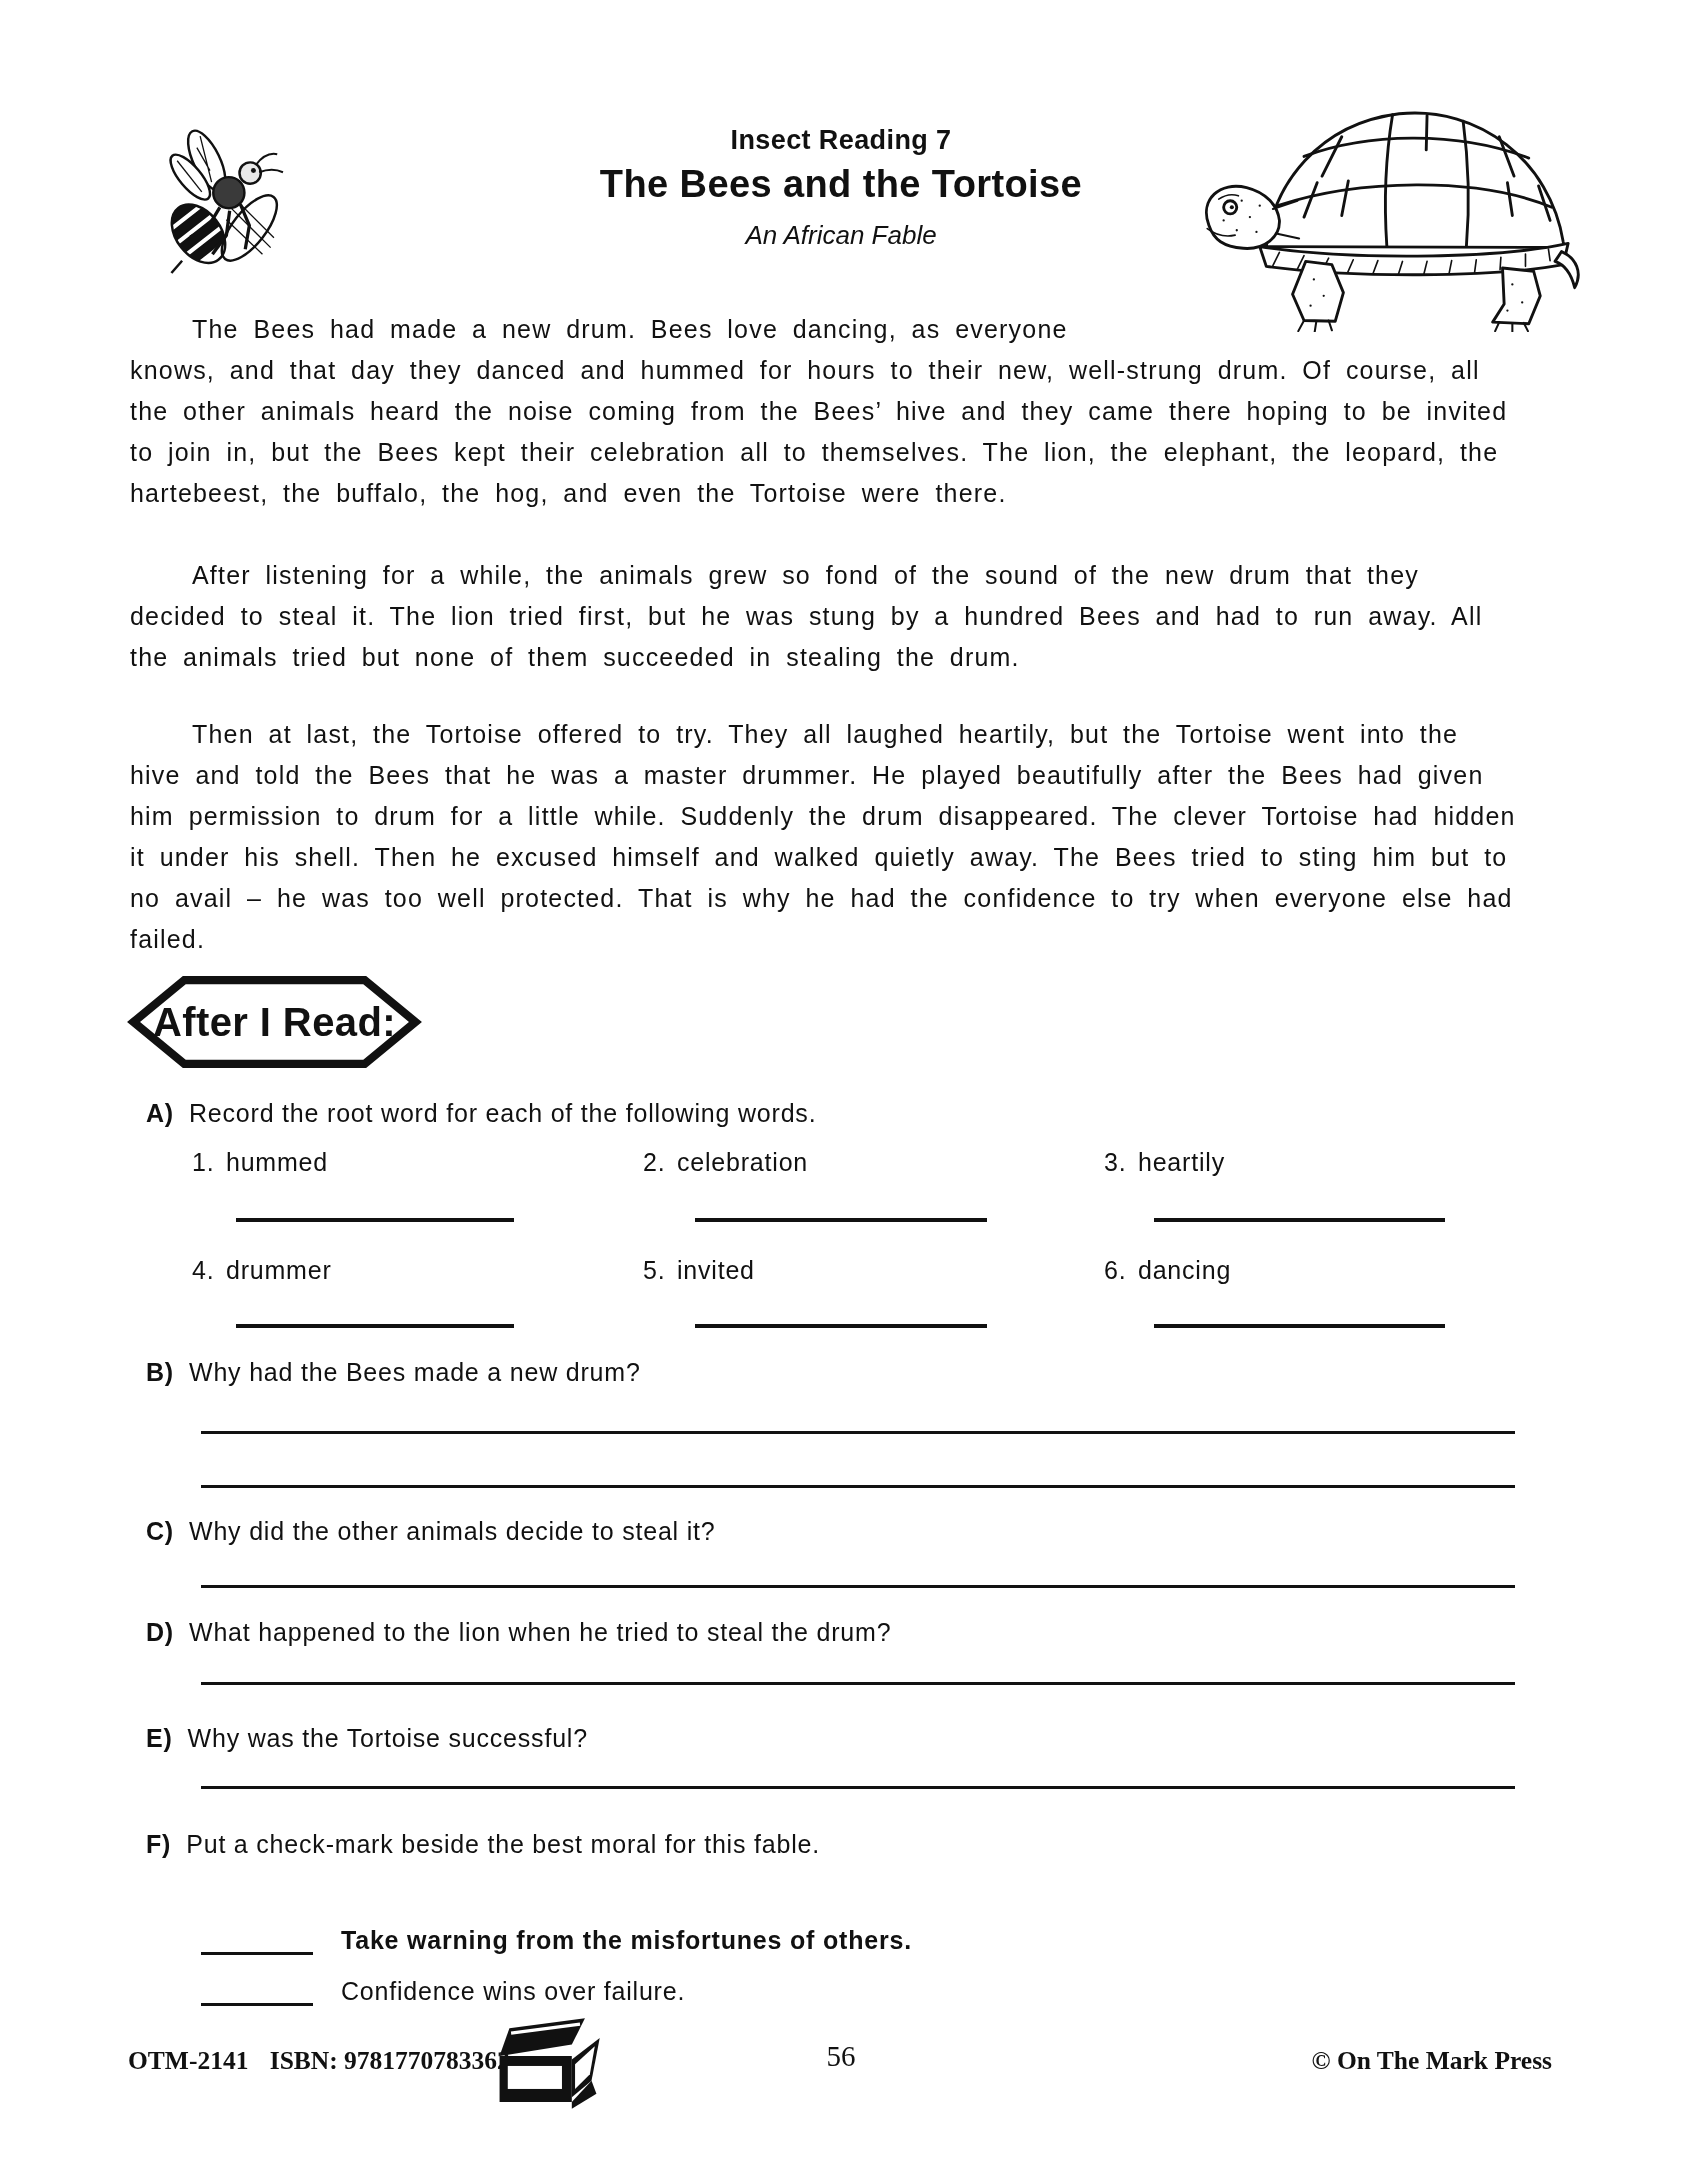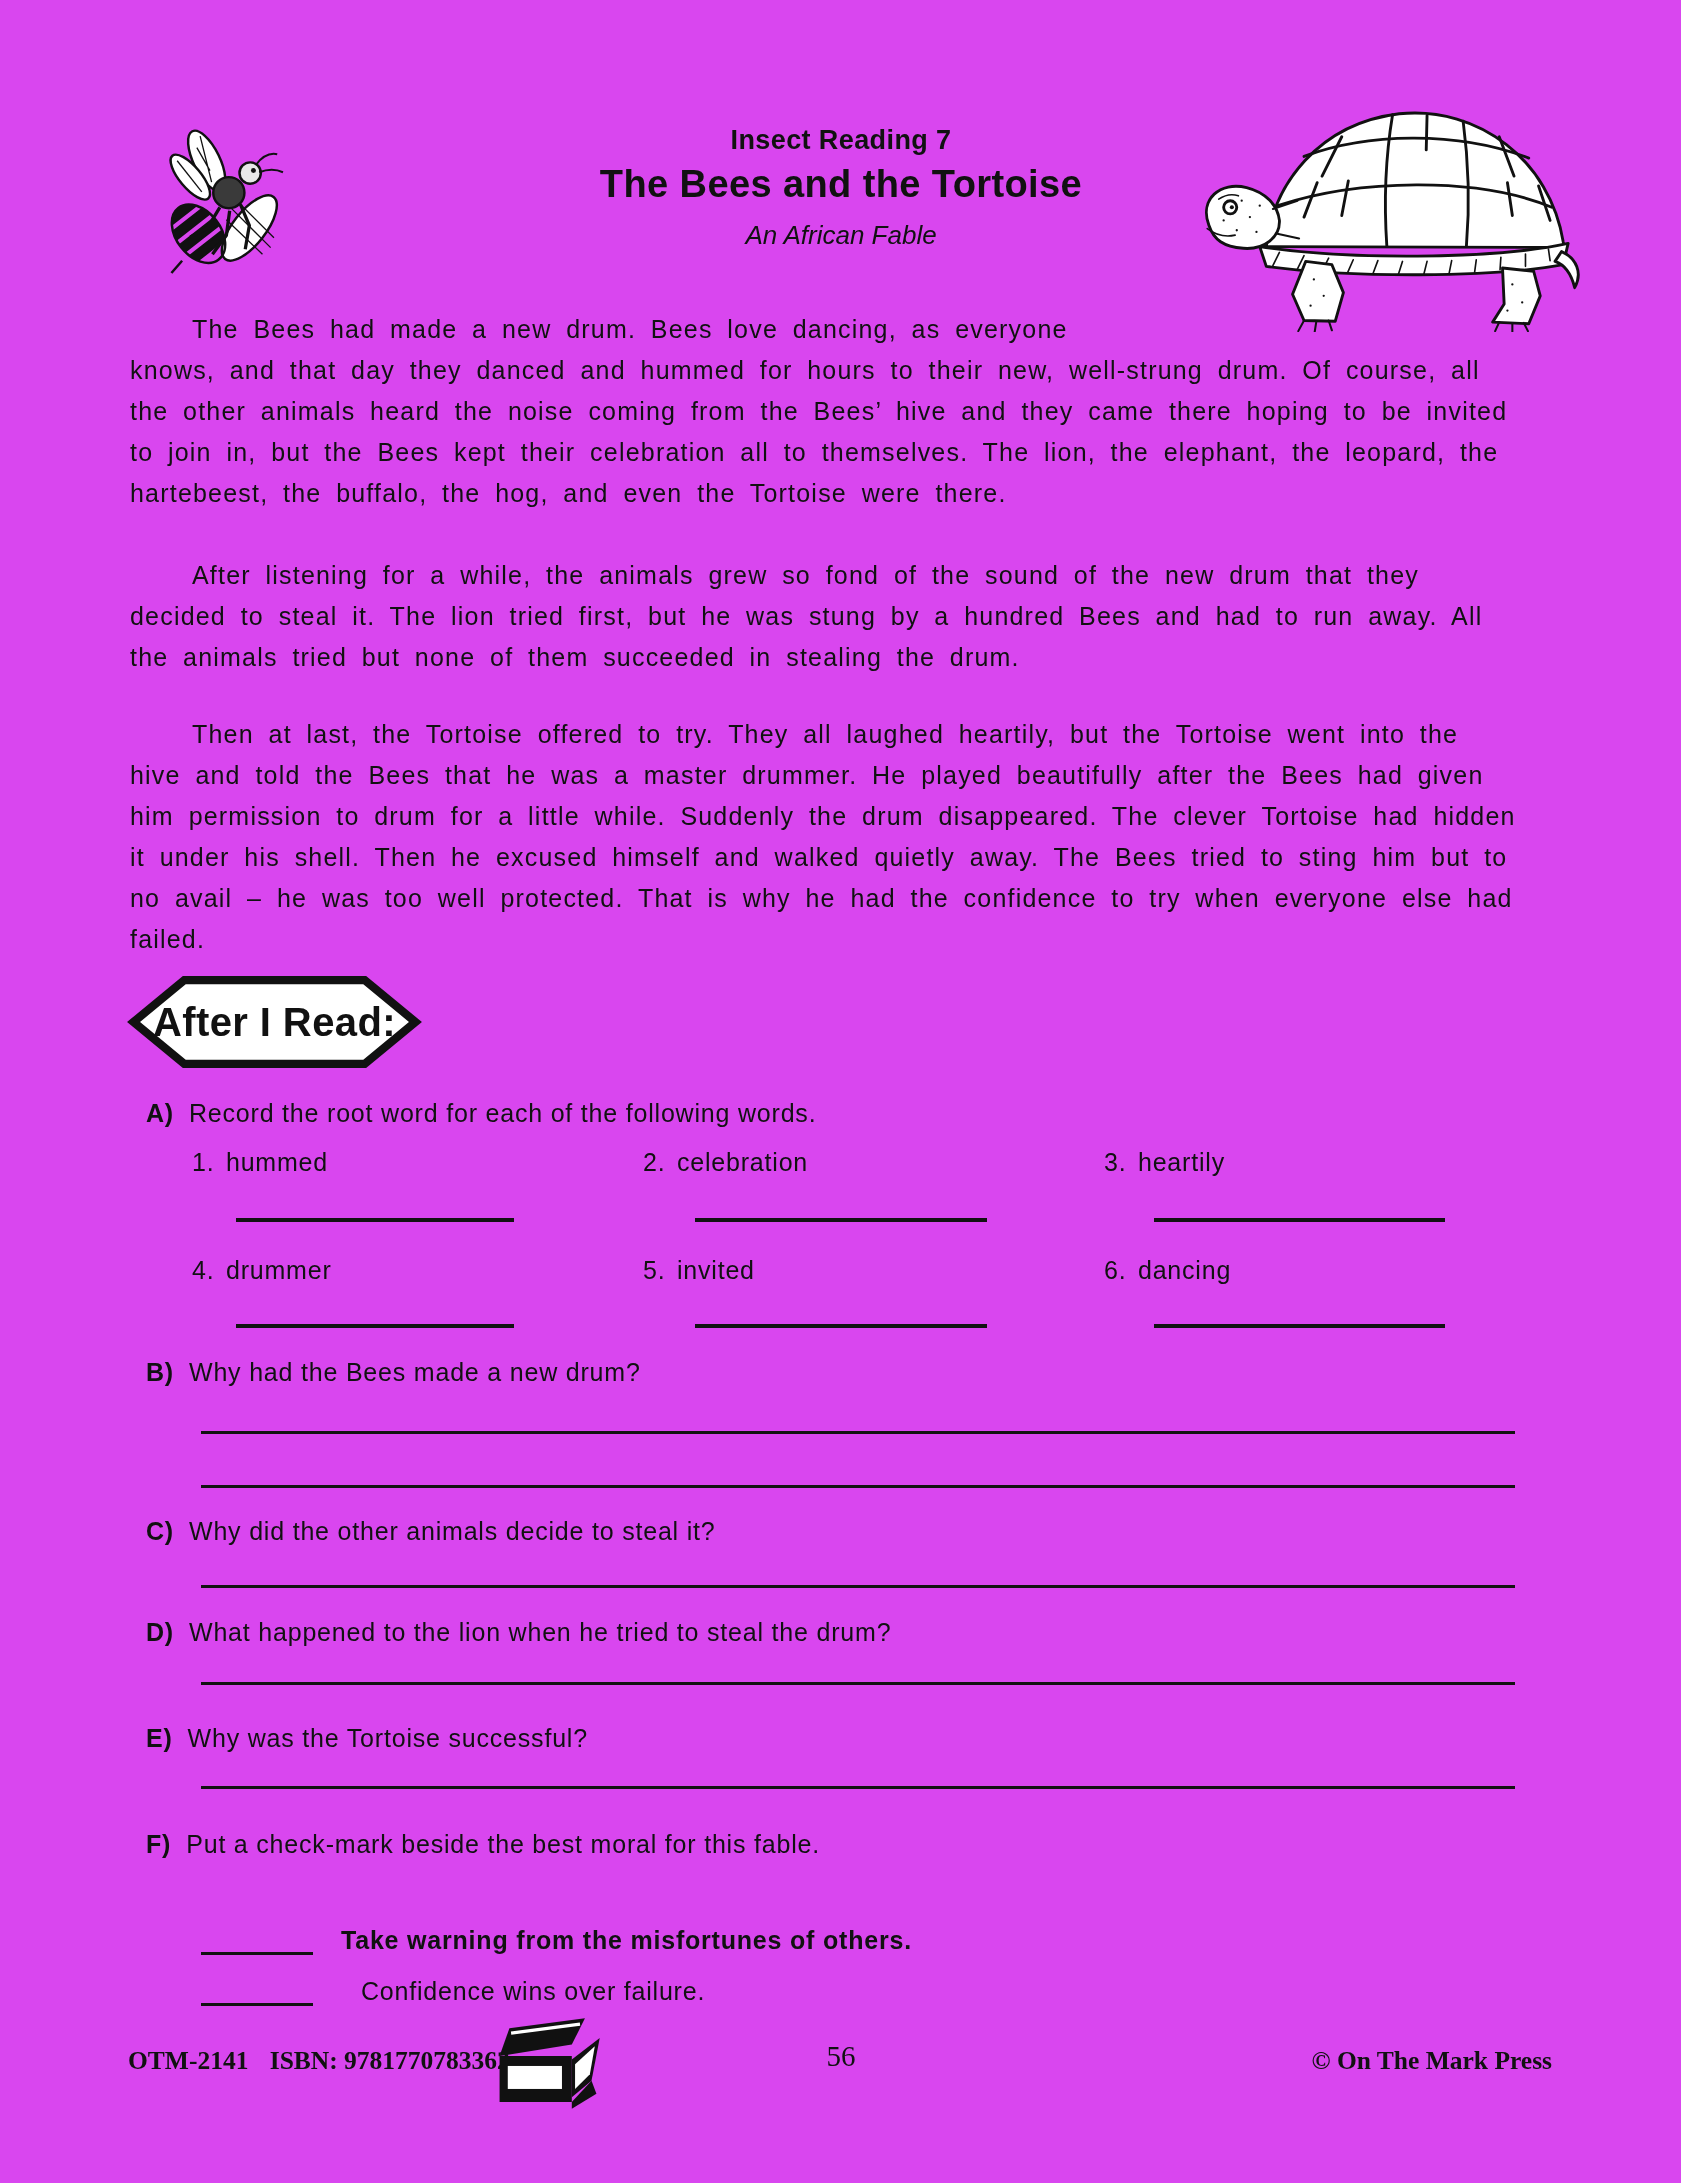--- a/index.html
+++ b/index.html
@@ -1,20 +1,20 @@
 <!DOCTYPE html>
 <html style="font-size:13px"><head>
 <meta charset="utf-8">
 <style>
   html,body{margin:0;padding:0;background:#e8e8e8;}
   .page{
     position:relative;
     width:1682px;height:2183px;
     margin:0 auto;
-    background:#d946ef;
+    background:#ffffff;
     color:#111;
     font-family:"Liberation Sans","DejaVu Sans",sans-serif;
     overflow:hidden;
   }
   
   .center-line{position:absolute;left:0;right:0;text-align:center;white-space:nowrap;}
   .lesson{top:125px;font-size:27px;font-weight:bold;letter-spacing:0.4px;}
   .title{top:163px;font-size:38px;font-weight:bold;letter-spacing:0.4px;}
   .subtitle{top:220px;font-size:26px;font-style:italic;}
   .bee-art{position:absolute;left:149px;top:123px;width:140px;height:164px;}
@@ -63,21 +63,21 @@
   .ans{position:absolute;left:201px;width:1314px;height:0;border-top:3.3px solid #111;}
   .ansB1{top:1431px;}
   .ansB2{top:1485px;}
   .ansC{top:1585px;}
   .ansD{top:1682px;}
   .ansE{top:1786px;}
   .opt{position:absolute;left:201px;display:flex;align-items:flex-end;font-size:25px;letter-spacing:0.8px;white-space:nowrap;}
   .opt .tick-blank{display:inline-block;width:112px;height:31px;border-bottom:3.3px solid #111;margin-right:28px;}
   .opt1{top:1872px;}
   .opt2{top:1921px;font-weight:bold;}
-  .opt3{top:1972px;gap:20px;}
+  .opt3{top:1972px;}
   
   .footer-item{position:absolute;font-family:"Liberation Serif","DejaVu Serif",serif;font-weight:bold;font-size:25.5px;white-space:nowrap;}
   .f-left{left:128px;top:2046px;}
   .f-left .isbn{margin-left:21.3px;}
   .f-page{left:0;right:0;top:2040px;text-align:center;font-weight:normal;font-size:29px;}
   .f-right{right:130px;top:2046px;}
   .f-logo{position:absolute;left:493px;top:2015px;width:110px;height:97px;}
 </style>
 </head>
 <body>

